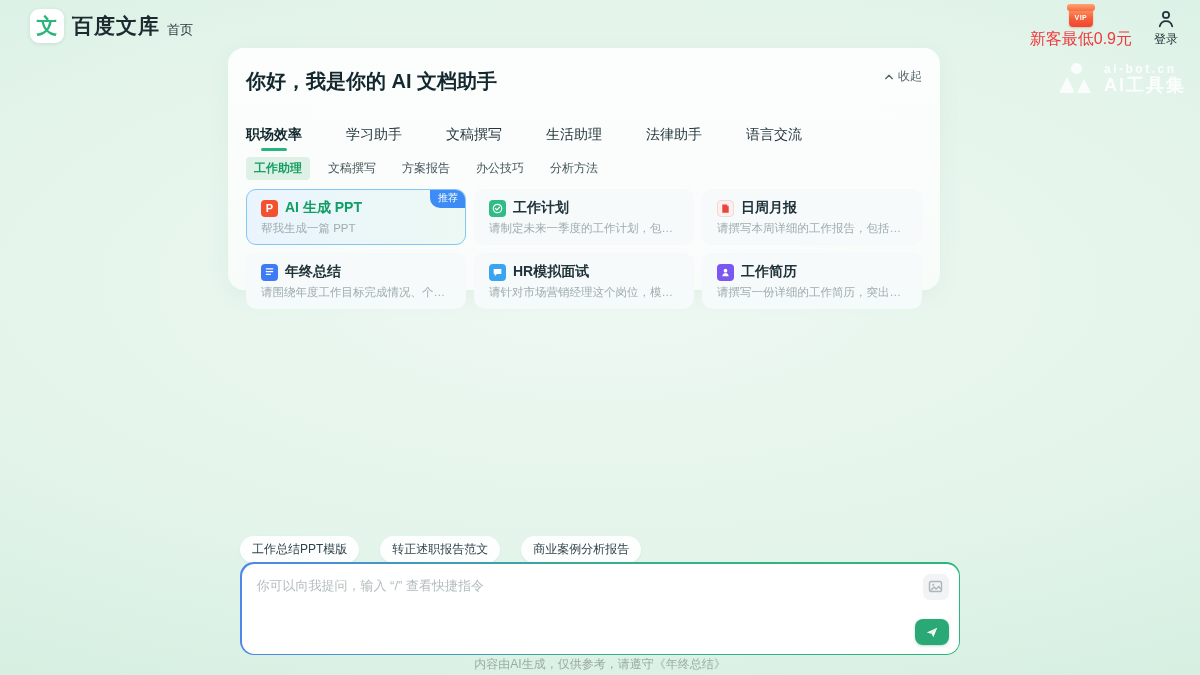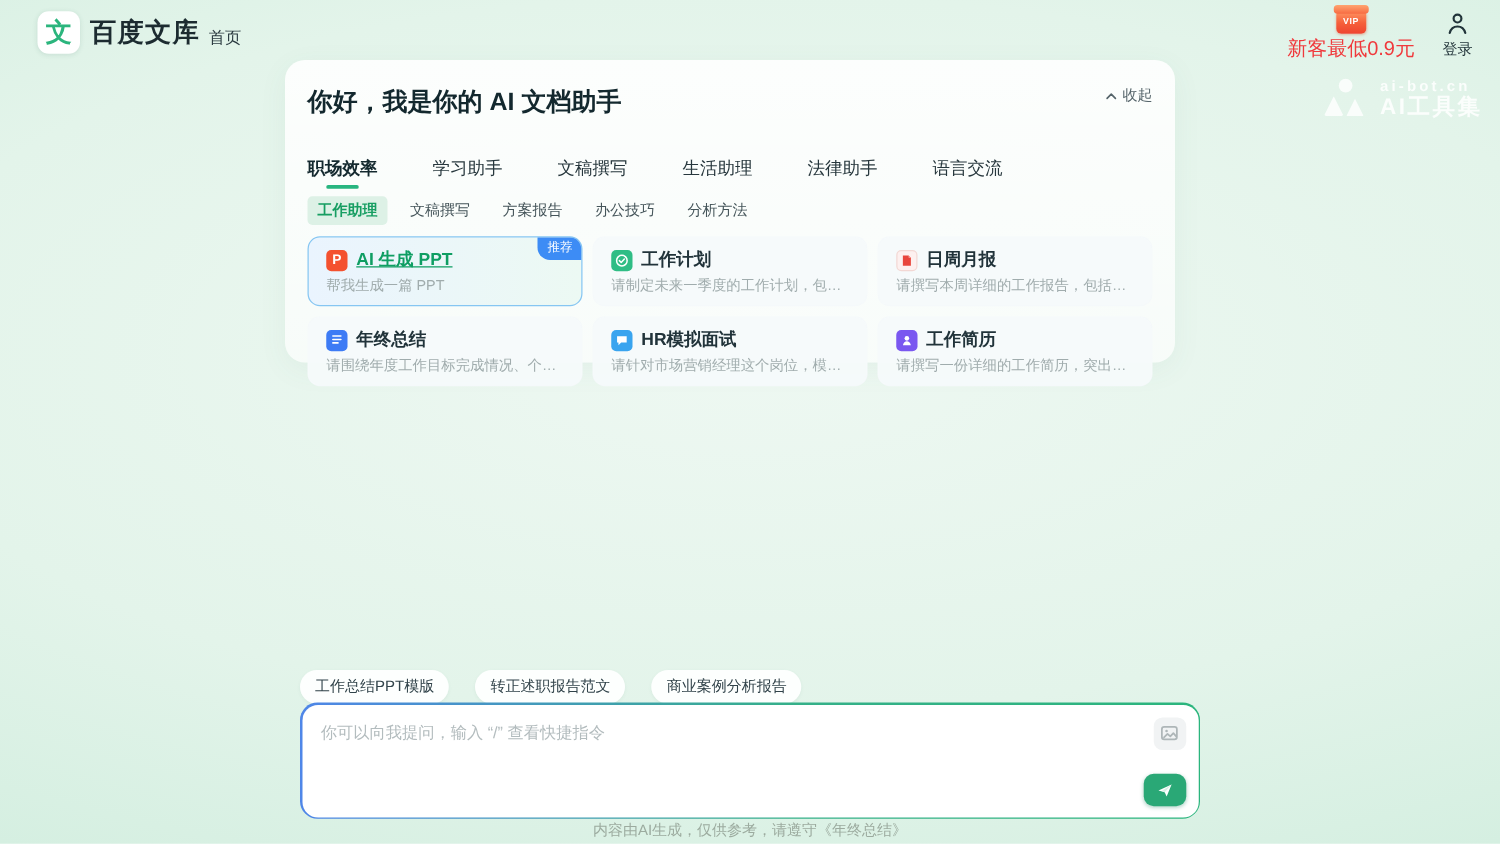--- a/index.html
+++ b/index.html
@@ -78,21 +78,21 @@
     border:1px solid rgba(246,250,251,.95); overflow:hidden;
   }
   .card.featured {
     background:linear-gradient(90deg,#eaf4fe 0%, #ecf9f3 100%);
     border:1px solid #86c6f2;
   }
   .badge { position:absolute; right:-1px; top:-1px; background:#3d8cf5; color:#fff;
     font-size:10px; padding:2px 8px 3px 8px; border-radius:0 10px 0 10px; }
   .card-top { display:flex; align-items:center; gap:7px; }
   .ctitle { font-size:14px; font-weight:bold; color:#21333a; white-space:nowrap; }
-  .ctitle.green { color:#0f9e63;text-decoration:underline; }
+  .ctitle.green { color:#0f9e63; }
   .cdesc { margin-top:4px; font-size:11.5px; color:#a0acad; white-space:nowrap;
     overflow:hidden; text-overflow:ellipsis; }
 
   .cicon { width:17px; height:17px; border-radius:4px; display:inline-flex;
     align-items:center; justify-content:center; flex:none;
     font-size:11px; font-weight:bold; color:#fff; }
   .cicon.ppt { background:#f4512f; }
   .cicon.plan { background:#2fbd85; }
   .cicon.report { background:#fdf0ef; border:1px solid #f3d8d4; }
   .cicon.summary { background:#3d7bf5; }

